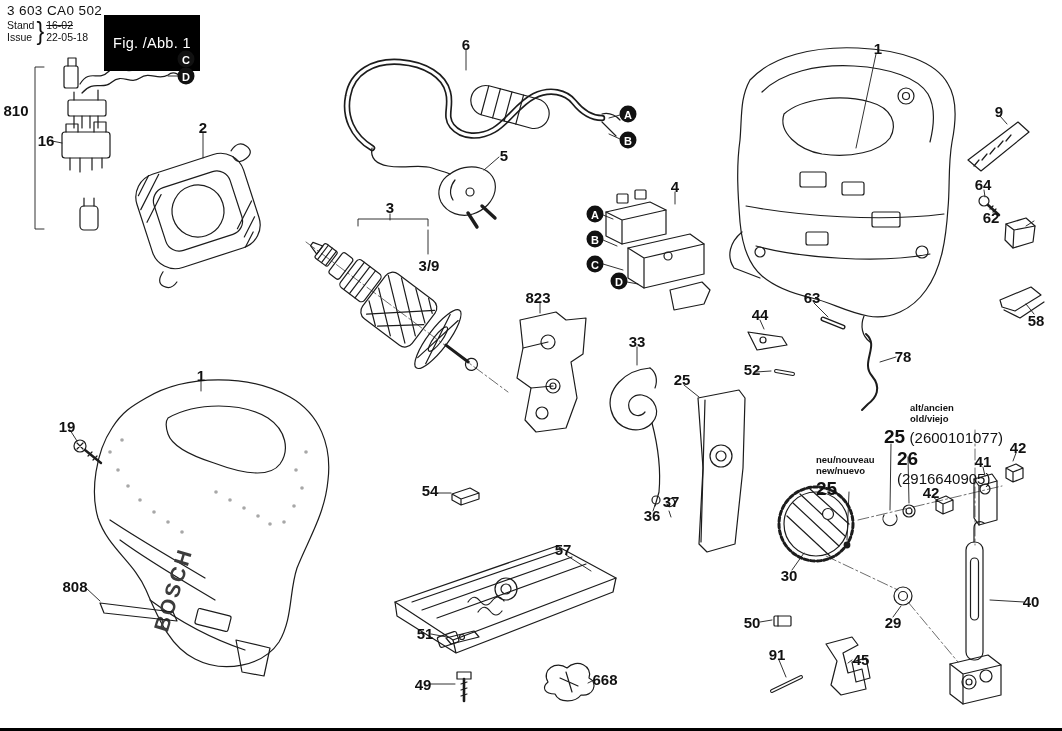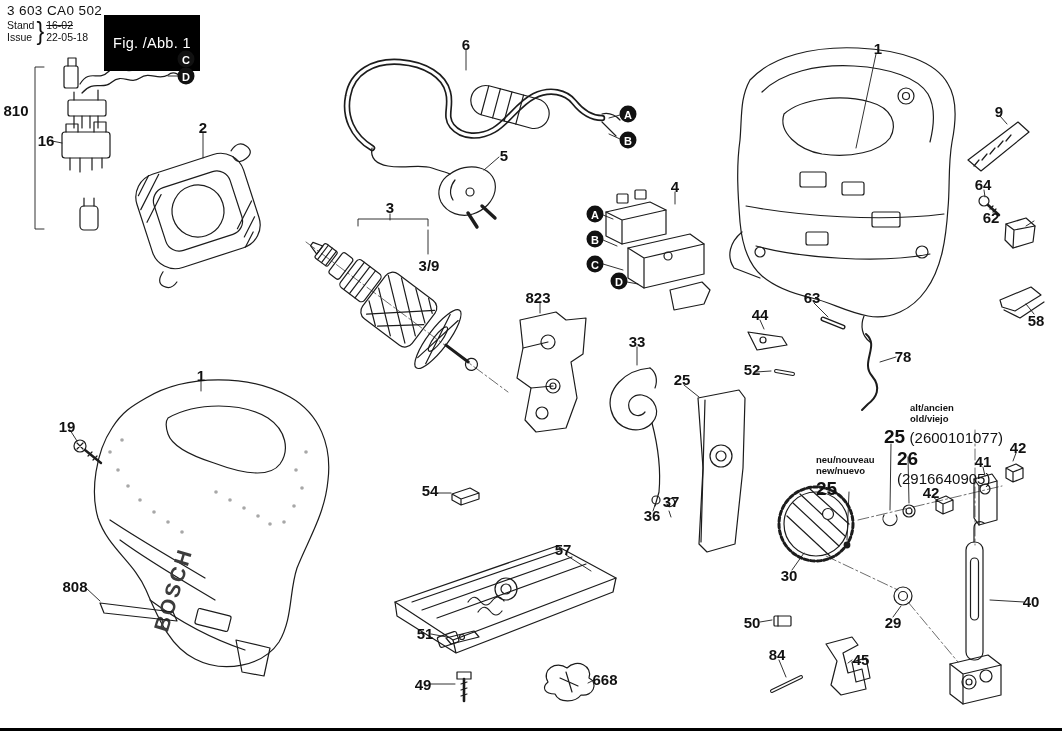--- a/index.html
+++ b/index.html
@@ -384,21 +384,21 @@
   <div class="callout" style="left:201px;top:375px">1</div>
   <div class="callout" style="left:430px;top:490px">54</div>
   <div class="callout" style="left:652px;top:515px">36</div>
   <div class="callout" style="left:671px;top:501px">37</div>
   <div class="callout" style="left:563px;top:549px">57</div>
   <div class="callout" style="left:425px;top:633px">51</div>
   <div class="callout" style="left:423px;top:684px">49</div>
   <div class="callout" style="left:605px;top:679px">668</div>
   <div class="callout" style="left:75px;top:586px">808</div>
   <div class="callout" style="left:752px;top:622px">50</div>
-  <div class="callout" style="left:777px;top:654px">84</div>
+  <div class="callout" style="left:777px;top:654px">91</div>
   <div class="callout" style="left:861px;top:659px">45</div>
   <div class="callout" style="left:893px;top:622px">29</div>
   <div class="callout" style="left:789px;top:575px">30</div>
   <div class="callout" style="left:983px;top:461px">41</div>
   <div class="callout" style="left:1018px;top:447px">42</div>
   <div class="callout" style="left:931px;top:492px">42</div>
   <div class="callout" style="left:1031px;top:601px">40</div>
 
   <div class="circ" style="left:186px;top:59px">C</div>
   <div class="circ" style="left:186px;top:76px">D</div>

